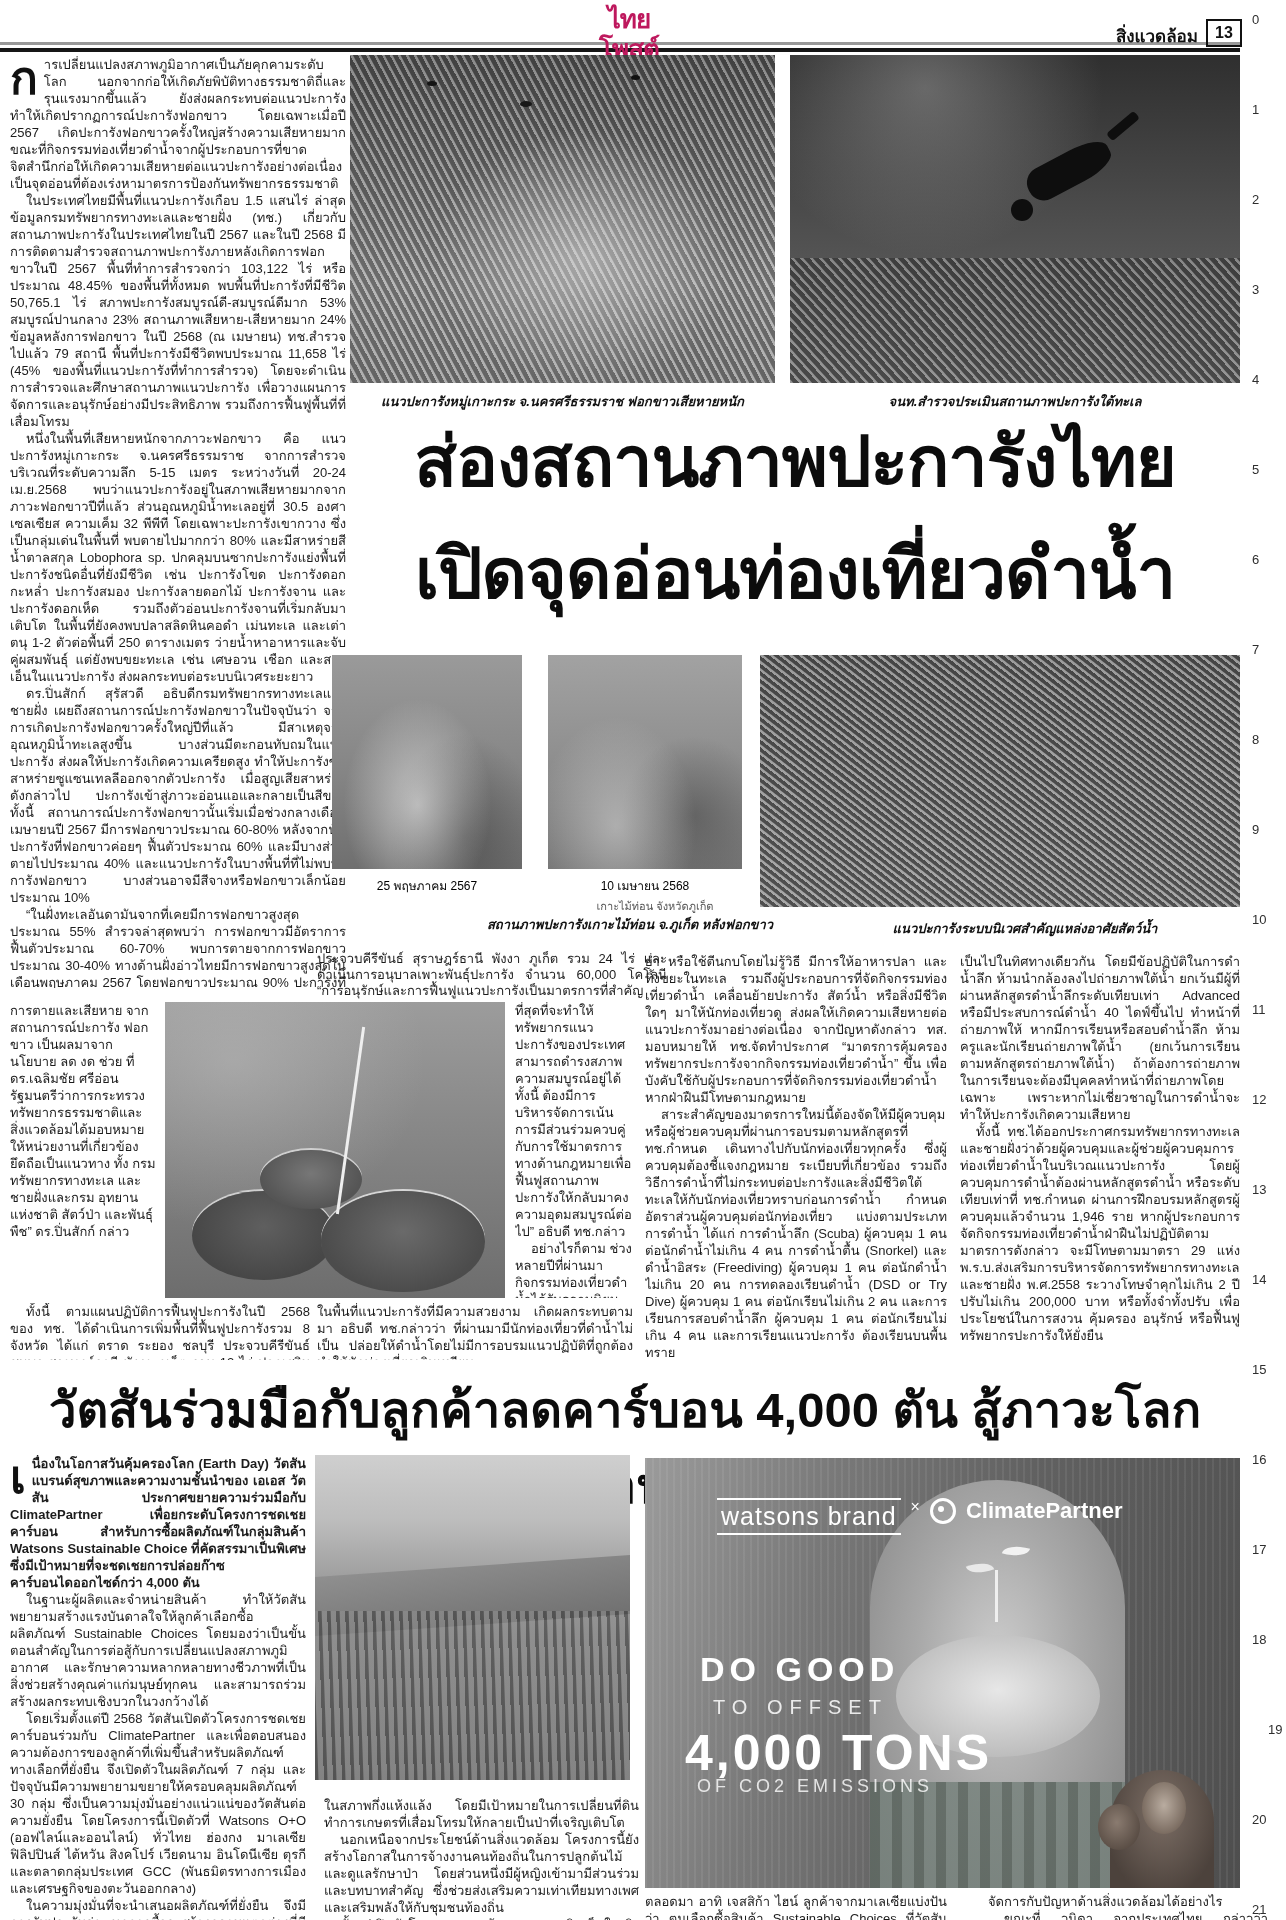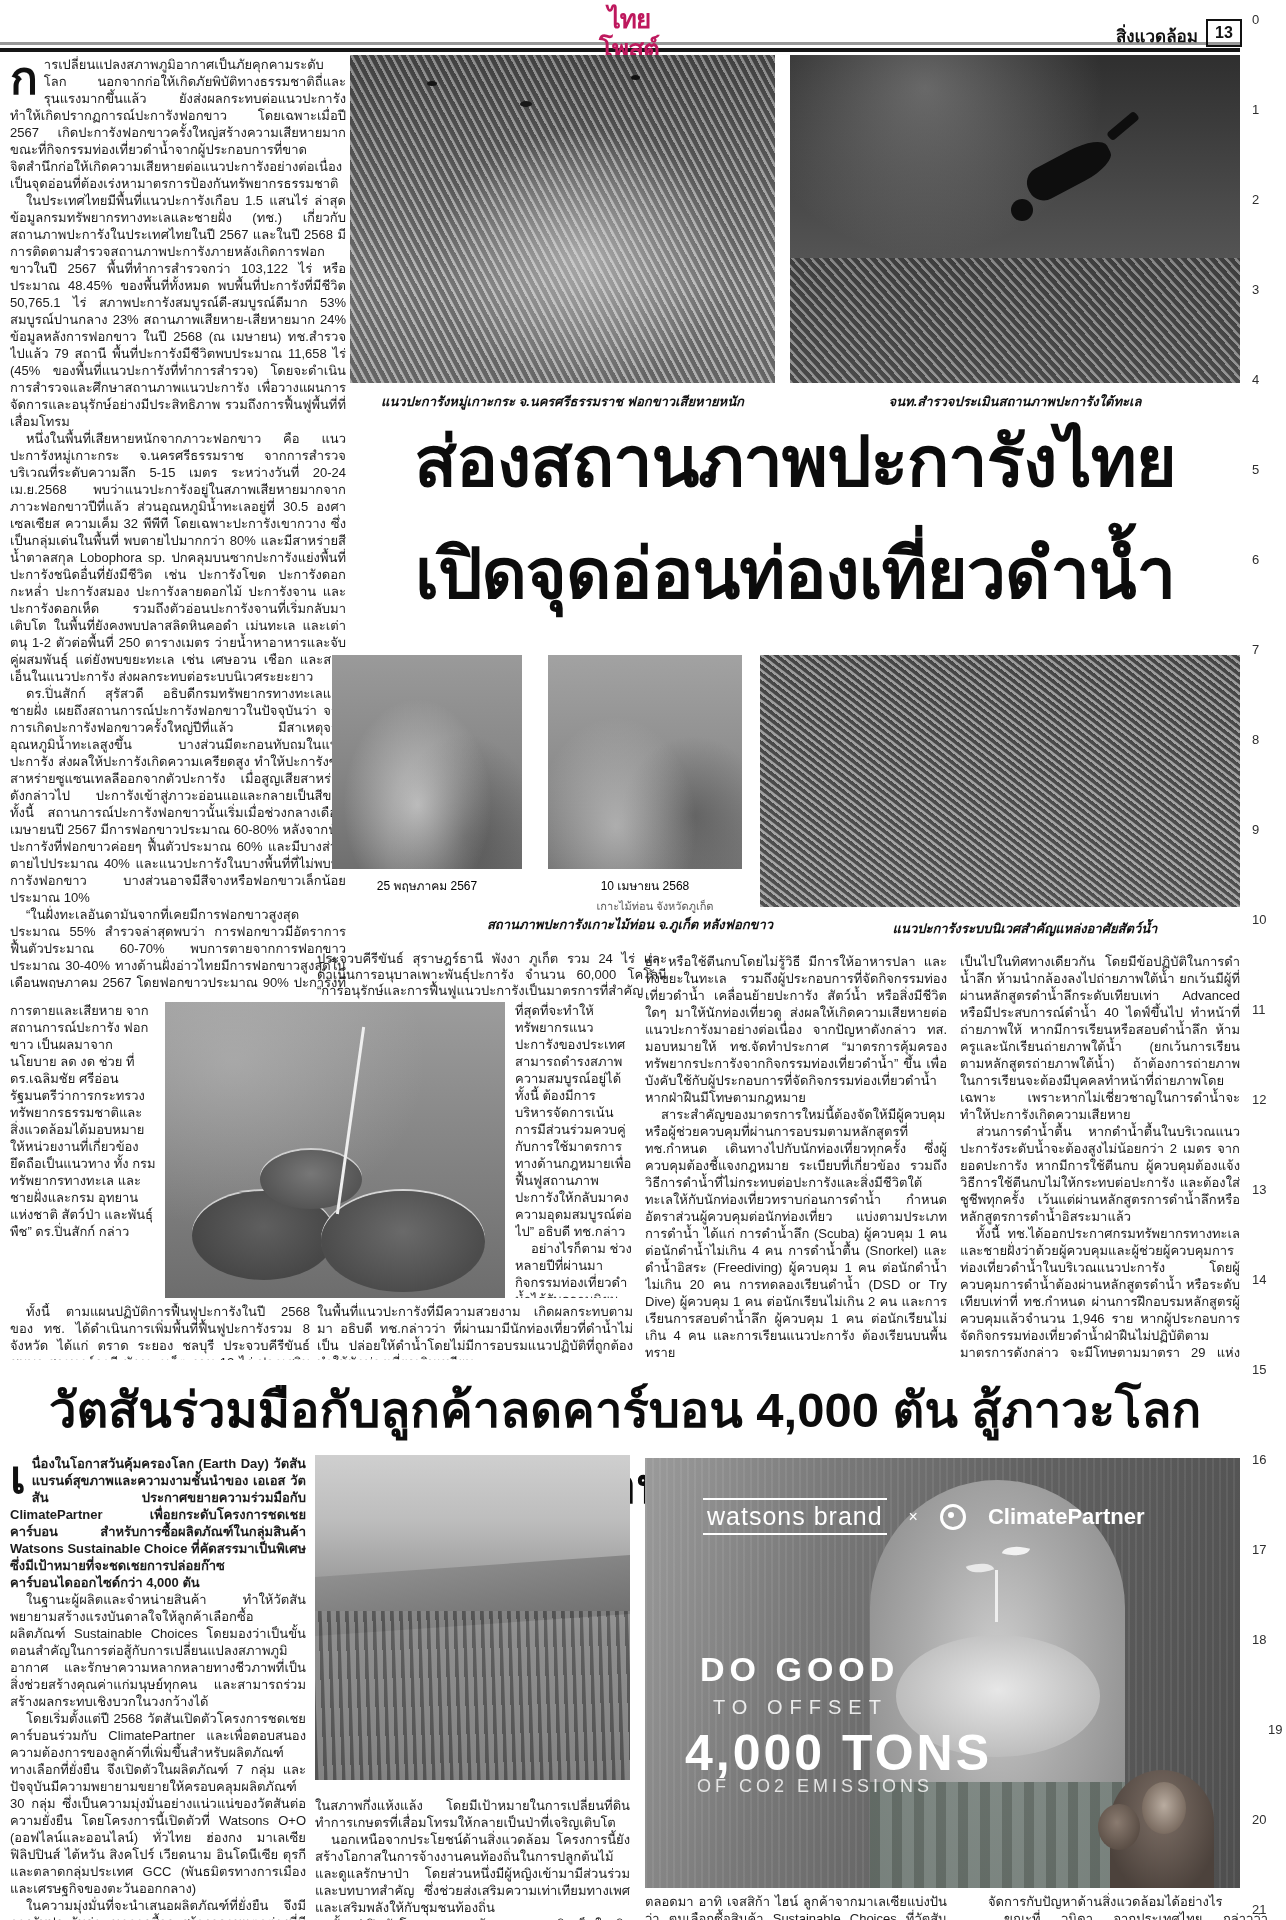--- a/index.html
+++ b/index.html
@@ -148,41 +148,40 @@
 </div>
 
 <div class="abs clip" style="left:645px;top:953px;width:302px;height:405px;">
   <p class="bt">ย่ำ หรือใช้ตีนกบโดยไม่รู้วิธี มีการให้อาหารปลา และทิ้งขยะในทะเล รวมถึงผู้ประกอบการที่จัดกิจกรรมท่องเที่ยวดำน้ำ เคลื่อนย้ายปะการัง สัตว์น้ำ หรือสิ่งมีชีวิตใดๆ มาให้นักท่องเที่ยวดู ส่งผลให้เกิดความเสียหายต่อแนวปะการังมาอย่างต่อเนื่อง จากปัญหาดังกล่าว ทส. มอบหมายให้ ทช.จัดทำประกาศ “มาตรการคุ้มครองทรัพยากรปะการังจากกิจกรรมท่องเที่ยวดำน้ำ” ขึ้น เพื่อบังคับใช้กับผู้ประกอบการที่จัดกิจกรรมท่องเที่ยวดำน้ำ หากฝ่าฝืนมีโทษตามกฎหมาย</p>
   <p class="bt ind">สาระสำคัญของมาตรการใหม่นี้ต้องจัดให้มีผู้ควบคุมหรือผู้ช่วยควบคุมที่ผ่านการอบรมตามหลักสูตรที่ ทช.กำหนด เดินทางไปกับนักท่องเที่ยวทุกครั้ง ซึ่งผู้ควบคุมต้องชี้แจงกฎหมาย ระเบียบที่เกี่ยวข้อง รวมถึงวิธีการดำน้ำที่ไม่กระทบต่อปะการังและสิ่งมีชีวิตใต้ทะเลให้กับนักท่องเที่ยวทราบก่อนการดำน้ำ กำหนดอัตราส่วนผู้ควบคุมต่อนักท่องเที่ยว แบ่งตามประเภทการดำน้ำ ได้แก่ การดำน้ำลึก (Scuba) ผู้ควบคุม 1 คน ต่อนักดำน้ำไม่เกิน 4 คน การดำน้ำตื้น (Snorkel) และดำน้ำอิสระ (Freediving) ผู้ควบคุม 1 คน ต่อนักดำน้ำไม่เกิน 20 คน การทดลองเรียนดำน้ำ (DSD or Try Dive) ผู้ควบคุม 1 คน ต่อนักเรียนไม่เกิน 2 คน และการเรียนการสอบดำน้ำลึก ผู้ควบคุม 1 คน ต่อนักเรียนไม่เกิน 4 คน และการเรียนแนวปะการัง ต้องเรียนบนพื้นทราย</p>
 
 </div>
 
 <div class="abs clip" style="left:960px;top:953px;width:280px;height:405px;">
   <p class="bt">เป็นไปในทิศทางเดียวกัน โดยมีข้อปฏิบัติในการดำน้ำลึก ห้ามนำกล้องลงไปถ่ายภาพใต้น้ำ ยกเว้นมีผู้ที่ผ่านหลักสูตรดำน้ำลึกระดับเทียบเท่า Advanced หรือมีประสบการณ์ดำน้ำ 40 ไดฟ์ขึ้นไป ทำหน้าที่ถ่ายภาพให้ หากมีการเรียนหรือสอบดำน้ำลึก ห้ามครูและนักเรียนถ่ายภาพใต้น้ำ (ยกเว้นการเรียนตามหลักสูตรถ่ายภาพใต้น้ำ) ถ้าต้องการถ่ายภาพในการเรียนจะต้องมีบุคคลทำหน้าที่ถ่ายภาพโดยเฉพาะ เพราะหากไม่เชี่ยวชาญในการดำน้ำจะทำให้ปะการังเกิดความเสียหาย</p>
-  <p class="bt ind">ส่วนการดำน้ำตื้น หากดำน้ำตื้นในบริเวณแนวปะการังระดับน้ำจะต้องสูงไม่น้อยกว่า 2 เมตร จากยอดปะการัง หากมีการใช้ตีนกบ ผู้ควบคุมต้องแจ้งวิธีการใช้ตีนกบไม่ให้กระทบต่อปะการัง และต้องใส่ชูชีพทุกครั้ง เว้นแต่ผ่านหลักสูตรการดำน้ำลึกหรือหลักสูตรการดำน้ำอิสระมาแล้ว</p>
   <p class="bt ind">ทั้งนี้ ทช.ได้ออกประกาศกรมทรัพยากรทางทะเลและชายฝั่งว่าด้วยผู้ควบคุมและผู้ช่วยผู้ควบคุมการท่องเที่ยวดำน้ำในบริเวณแนวปะการัง โดยผู้ควบคุมการดำน้ำต้องผ่านหลักสูตรดำน้ำ หรือระดับเทียบเท่าที่ ทช.กำหนด ผ่านการฝึกอบรมหลักสูตรผู้ควบคุมแล้วจำนวน 1,946 ราย หากผู้ประกอบการจัดกิจกรรมท่องเที่ยวดำน้ำฝ่าฝืนไม่ปฏิบัติตามมาตรการดังกล่าว จะมีโทษตามมาตรา 29 แห่ง พ.ร.บ.ส่งเสริมการบริหารจัดการทรัพยากรทางทะเลและชายฝั่ง พ.ศ.2558 ระวางโทษจำคุกไม่เกิน 2 ปี ปรับไม่เกิน 200,000 บาท หรือทั้งจำทั้งปรับ เพื่อประโยชน์ในการสงวน คุ้มครอง อนุรักษ์ หรือฟื้นฟูทรัพยากรปะการังให้ยั่งยืน</p>
 </div>
 
 <div class="abs headline" style="left:10px;top:1372px;width:1230px;font-size:49px;line-height:76px;letter-spacing:0;">วัตสันร่วมมือกับลูกค้าลดคาร์บอน 4,000 ตัน สู้ภาวะโลกร้อน</div>
 
 <div class="abs clip" style="left:10px;top:1455px;width:296px;height:465px;">
   <p class="bt"><span class="dropcap">เ</span><span style="font-weight:bold;">นื่องในโอกาสวันคุ้มครองโลก (Earth Day) วัตสัน แบรนด์สุขภาพและความงามชั้นนำของ เอเอส วัตสัน ประกาศขยายความร่วมมือกับ ClimatePartner เพื่อยกระดับโครงการชดเชยคาร์บอน สำหรับการซื้อผลิตภัณฑ์ในกลุ่มสินค้า Watsons Sustainable Choice ที่คัดสรรมาเป็นพิเศษ ซึ่งมีเป้าหมายที่จะชดเชยการปล่อยก๊าซคาร์บอนไดออกไซด์กว่า 4,000 ตัน</span></p>
   <p class="bt ind">ในฐานะผู้ผลิตและจำหน่ายสินค้า ทำให้วัตสันพยายามสร้างแรงบันดาลใจให้ลูกค้าเลือกซื้อผลิตภัณฑ์ Sustainable Choices โดยมองว่าเป็นขั้นตอนสำคัญในการต่อสู้กับการเปลี่ยนแปลงสภาพภูมิอากาศ และรักษาความหลากหลายทางชีวภาพที่เป็นสิ่งช่วยสร้างคุณค่าแก่มนุษย์ทุกคน และสามารถร่วมสร้างผลกระทบเชิงบวกในวงกว้างได้</p>
   <p class="bt ind">โดยเริ่มตั้งแต่ปี 2568 วัตสันเปิดตัวโครงการชดเชยคาร์บอนร่วมกับ ClimatePartner และเพื่อตอบสนองความต้องการของลูกค้าที่เพิ่มขึ้นสำหรับผลิตภัณฑ์ทางเลือกที่ยั่งยืน จึงเปิดตัวในผลิตภัณฑ์ 7 กลุ่ม และปัจจุบันมีความพยายามขยายให้ครอบคลุมผลิตภัณฑ์ 30 กลุ่ม ซึ่งเป็นความมุ่งมั่นอย่างแน่วแน่ของวัตสันต่อความยั่งยืน โดยโครงการนี้เปิดตัวที่ Watsons O+O (ออฟไลน์และออนไลน์) ทั่วไทย ฮ่องกง มาเลเซีย ฟิลิปปินส์ ไต้หวัน สิงคโปร์ เวียดนาม อินโดนีเซีย ตุรกี และตลาดกลุ่มประเทศ GCC (พันธมิตรทางการเมืองและเศรษฐกิจของตะวันออกกลาง)</p>
   <p class="bt ind">ในความมุ่งมั่นที่จะนำเสนอผลิตภัณฑ์ที่ยั่งยืน จึงมีการรับประกันว่า ทุกการซื้อจะสร้างความแตกต่างที่มีความหมายและสร้างผลกระทบ นอกเหนือจากความพยายามในการปลูกป่าอย่างต่อเนื่องในพื้นที่ริมบารายา ประเทศอินโดนีเซีย และมุ่งเน้นการปลูกป่าที่สำคัญในติ่งซี สาธารณรัฐประชาชนจีน ซึ่งเป็นพื้นที่ที่ได้รับผลกระทบจากการแปรสภาพเป็นทะเลทราย ภัยแล้ง และการพังทลายของดินอย่างรุนแรง เน้นการปลูกพันธุ์ไม้พื้นเมืองที่คัดเลือกเพื่อความทนทาน</p>
 </div>
 
 <div class="abs photo" style="left:315px;top:1455px;width:315px;height:325px;
             background:
               linear-gradient(180deg,#cfcfcf 0%,#bdbdbd 20%,#9e9e9e 38%,#8a8a8a 55%,#777 100%);">
   <div style="position:absolute;left:0;top:34%;width:100%;height:18%;background:linear-gradient(175deg,#8f8f8f,#707070);transform:skewY(-4deg);"></div>
   <div style="position:absolute;left:0;bottom:0;width:100%;height:52%;background:repeating-linear-gradient(88deg, rgba(40,40,40,.45) 0 3px, rgba(150,150,150,.4) 4px 9px);"></div>
 </div>
 
-<div class="abs clip" style="left:315px;top:1797px;width:315px;height:123px;">
+<div class="abs clip" style="left:324px;top:1797px;width:315px;height:123px;">
   <p class="bt">ในสภาพกึ่งแห้งแล้ง โดยมีเป้าหมายในการเปลี่ยนที่ดินทำการเกษตรที่เสื่อมโทรมให้กลายเป็นป่าที่เจริญเติบโต</p>
   <p class="bt ind">นอกเหนือจากประโยชน์ด้านสิ่งแวดล้อม โครงการนี้ยังสร้างโอกาสในการจ้างงานคนท้องถิ่นในการปลูกต้นไม้และดูแลรักษาป่า โดยส่วนหนึ่งมีผู้หญิงเข้ามามีส่วนร่วมและบทบาทสำคัญ ซึ่งช่วยส่งเสริมความเท่าเทียมทางเพศและเสริมพลังให้กับชุมชนท้องถิ่น</p>
   <p class="bt ind">ตั้งแต่เปิดตัวโครงการ ลูกค้าแสดงความคิดเห็นในเชิงบวก</p>
 </div>
 
 <div class="abs clip" style="left:645px;top:1458px;width:595px;height:430px;
             background:
               repeating-linear-gradient(90deg, rgba(255,255,255,.07) 0 2px, rgba(0,0,0,0) 2px 7px),
               linear-gradient(105deg,#9b9b9b 0%,#787878 28%,#616161 55%,#4e4e4e 100%);">
   <div style="position:absolute;left:225px;top:22px;width:255px;height:408px;border-radius:128px 128px 0 0;
@@ -192,21 +191,21 @@
     <div style="position:absolute;left:38%;top:20%;width:26px;height:12px;border-radius:0 100% 0 100%;background:#e9e9e9;transform:rotate(-20deg);"></div>
     <div style="position:absolute;left:52%;top:16%;width:26px;height:12px;border-radius:100% 0 100% 0;background:#f2f2f2;transform:rotate(16deg);"></div>
     <div style="position:absolute;left:0;bottom:0;width:100%;height:26%;background:repeating-linear-gradient(90deg,#56615a 0 10px,#74807a 10px 22px);opacity:.8;"></div>
   </div>
   <div style="position:absolute;right:22px;bottom:0;width:120px;height:150px;">
     <div style="position:absolute;left:12px;bottom:0;width:104px;height:118px;border-radius:52px 52px 0 0;background:radial-gradient(ellipse at 50% 35%, #7d6f66 0%, #4c423c 80%);"></div>
     <div style="position:absolute;left:44px;bottom:54px;width:44px;height:52px;border-radius:50%;background:radial-gradient(ellipse at 50% 45%, #b9aca0 0%, #6e5f54 85%);"></div>
     <div style="position:absolute;left:0;bottom:38px;width:42px;height:46px;border-radius:50%;background:radial-gradient(ellipse at 45% 40%, #8a7b70 0%, #52463e 85%);"></div>
   </div>
 
-  <div class="adwhite" style="position:absolute;left:58px;top:40px;display:flex;align-items:center;gap:22px;">
+  <div class="adwhite" style="position:absolute;left:72px;top:40px;display:flex;align-items:flex-start;gap:10px;">
     <span style="font-size:25px;letter-spacing:1px;border-top:2px solid #fff;border-bottom:2px solid #fff;padding:2px 4px;">watsons brand</span>
     <span style="font-size:16px;">×</span>
     <span style="width:20px;height:20px;border:3px solid #fff;border-radius:50%;display:inline-block;position:relative;">
       <span style="position:absolute;left:5px;top:5px;width:6px;height:6px;background:#fff;border-radius:50%;"></span>
     </span>
     <span style="font-size:22px;font-weight:bold;">ClimatePartner</span>
   </div>
 
   <div class="adwhite" style="position:absolute;left:55px;top:192px;font-size:34px;font-weight:bold;letter-spacing:5px;">DO GOOD</div>
   <div class="adwhite" style="position:absolute;left:68px;top:238px;font-size:20px;letter-spacing:7px;opacity:.85;">TO OFFSET</div>

